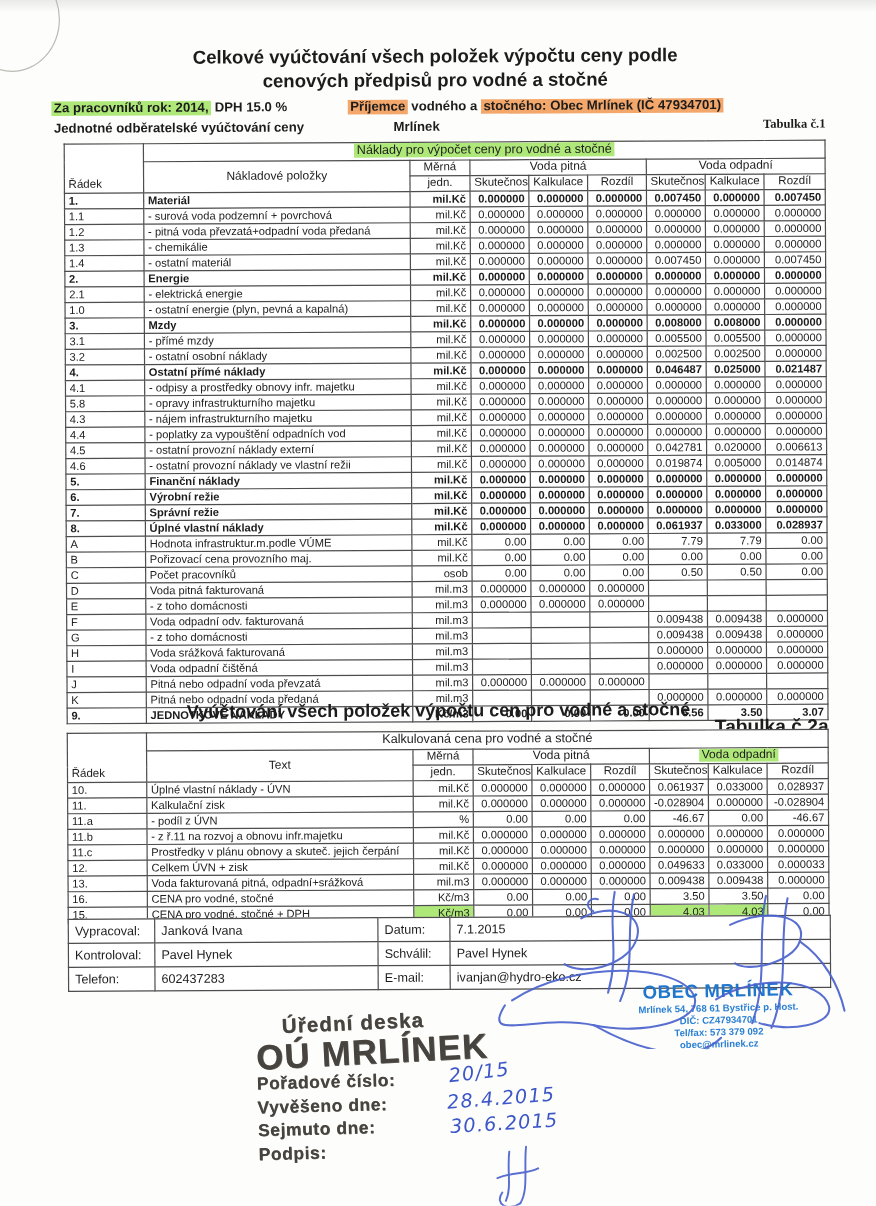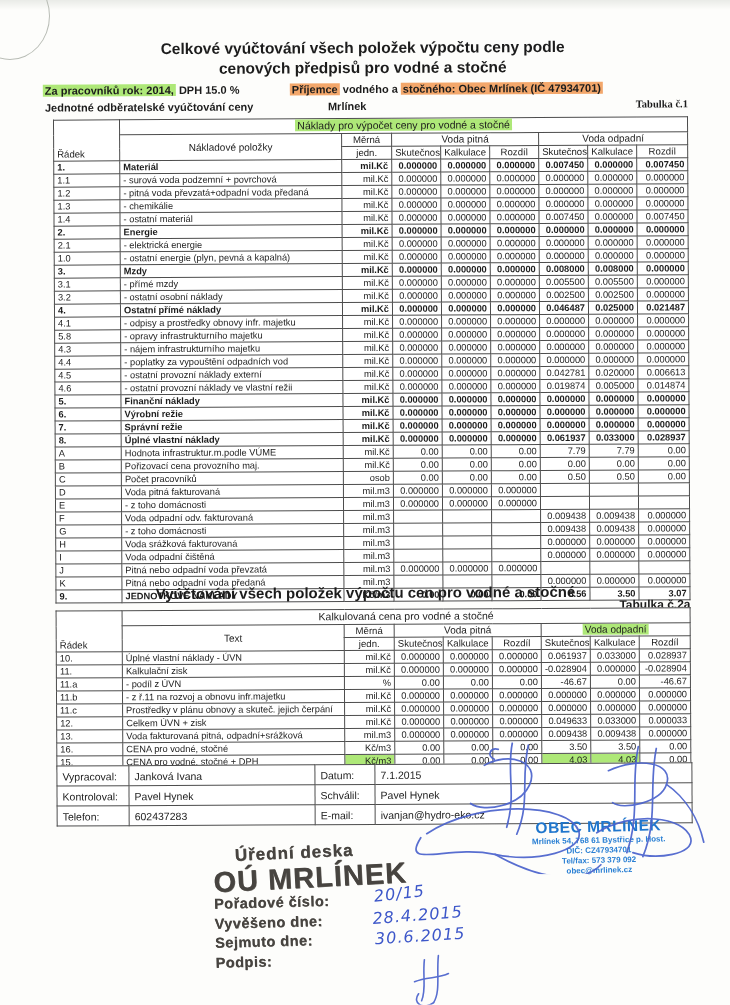--- a/index.html
+++ b/index.html
@@ -38,21 +38,21 @@
   table.grid td.num{text-align:right;}
   table.grid td.unit{text-align:right;}
   table.grid tr.bold td{font-weight:bold;}
   table.grid td.cell-hl{background:#aee878;}
 
   #table1{position:absolute;top:118px;left:55px;}
   #table2{position:absolute;top:609px;left:55px;}
 
   .t2-title{position:absolute;top:584px;left:0;width:730px;text-align:center;
     font-size:15px;font-weight:bold;}
-  .t2-no{position:absolute;top:599px;right:40px;font-size:12px;font-weight:bold;}
+  .t2-no{position:absolute;top:599px;right:40px;font-size:16px;font-weight:bold;}
 
   #footerTable{position:absolute;top:764px;left:55px;width:635px;border-collapse:collapse;table-layout:fixed;background:#fff;}
   #footerTable td{border:1px solid #4d4d4d;font-size:10.5px;padding:1px 5px;height:17px;white-space:nowrap;overflow:hidden;}
 
   .obec-stamp{position:absolute;top:819px;left:492px;width:210px;text-align:center;
     color:#1f76cd;transform:rotate(-1deg);}
   .obec-stamp .t{font-size:15.5px;font-weight:bold;letter-spacing:0.5px;}
   .obec-stamp .l{font-size:8px;line-height:10px;font-weight:bold;color:#2b80d4;}
 
   .board-stamp{position:absolute;top:842px;left:212px;color:#474440;transform:rotate(-1.2deg);}

